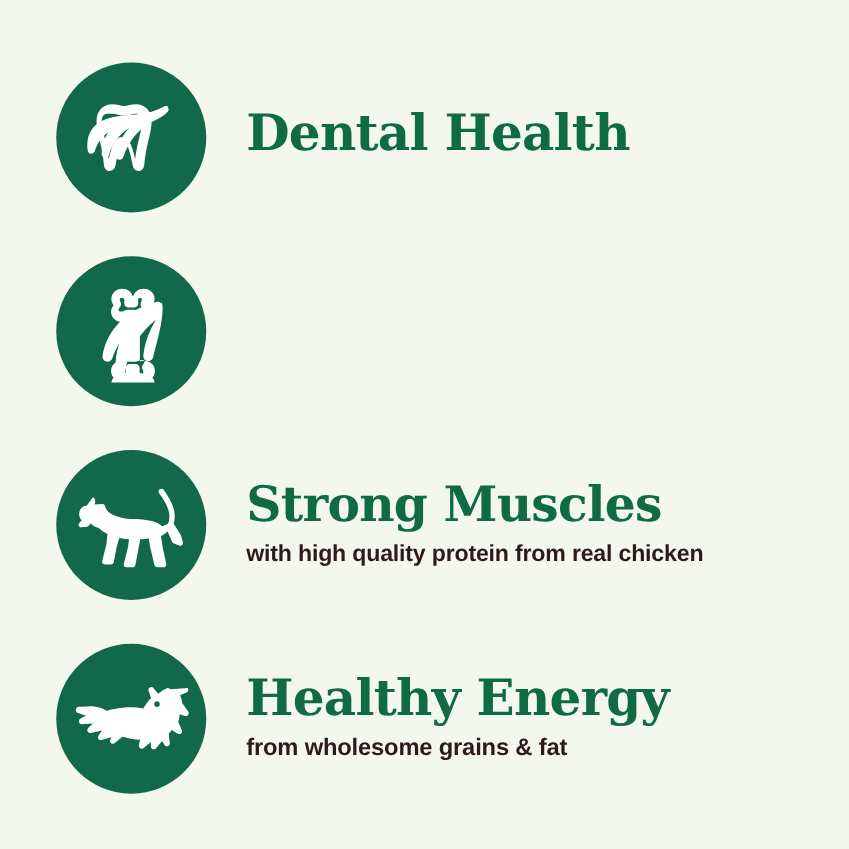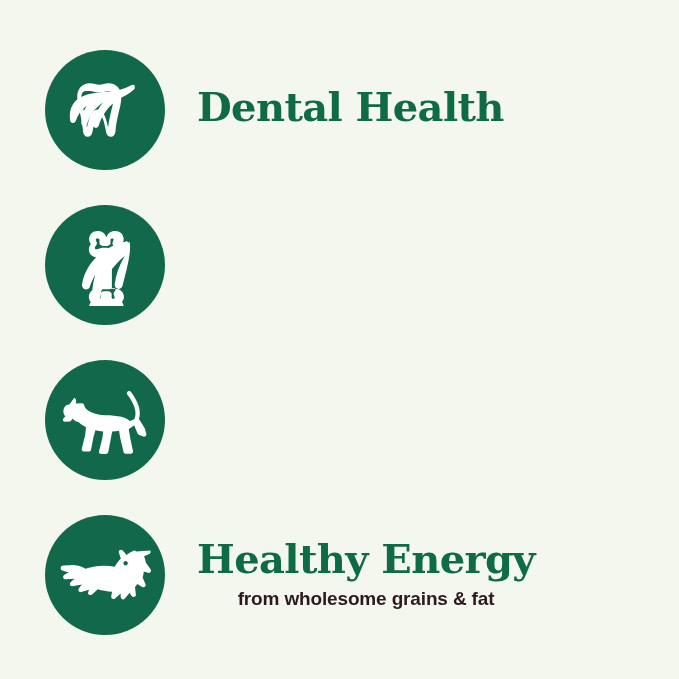--- a/index.html
+++ b/index.html
@@ -45,21 +45,20 @@
   }
   .icon-badge svg {
     display: block;
   }
 
   .benefit-text {
     margin-left: 32px;
     display: flex;
     flex-direction: column;
     justify-content: center;
-    text-align: center;
   }
   .benefit-title {
     font-family: "DejaVu Serif", "Liberation Serif", serif;
     font-weight: 700;
     font-size: 40px;
     line-height: 1.02;
     color: #0e6b45;
     letter-spacing: -0.6px;
     margin: 0 0 6px 0;
     white-space: nowrap;
@@ -121,20 +120,24 @@
     <div class="icon-badge">
       <span>
         <svg width="92" height="92" viewBox="0 0 120 100" aria-hidden="true">
           <g fill="#ffffff">
 
             <path d="M13.5 29.8c-2.6 0-4.6 1.2-5.9 2.9-1.4 1.8-1.9 4-1.9 6 0 1.2.2 2.4.6 3.5.4 1.1 1 2.1 2 2.8l-2.7 3.2c-.9 1-.8 2.6.3 3.5.4.4 1 .6 1.6.6h.2l6.3-.5c.7-.1 1.3-.4 1.7-.9l2.3-2.7c.7 1.4 2 2.6 3.7 3.4 1.2.6 2.6 1 4.2 1.3 2.5 2.6 5.7 4.7 9.3 6.4l-1.1 10.7c0 .1 0 .2-.1.3l-4.3 17.2c-.4 1.5.5 3.1 2 3.5.3.1.5.1.8.1h6.4c1.4 0 2.6-1 2.9-2.4l3.1-16.2 2.6-9c3.2.7 6.6 1.2 10.1 1.4l-.9 8c0 .1 0 .3-.1.4l-4.4 17.3c-.4 1.5.5 3.1 2 3.5.2.1.5.1.7.1h6.5c1.4 0 2.6-1 2.9-2.4l3.3-17.3 1.8-9.5c3-.1 6-.4 8.9-.9l1.6 9.8c0 .1 0 .2.1.3l4.2 17.6c.3 1.3 1.5 2.3 2.9 2.3h6.5c1.7 0 3-1.4 3-3 0-.3 0-.5-.1-.8L93 74.2l-2-12.5c2.5-1.4 4.9-3 7-4.9l4.5 10.8c.3.7.8 1.2 1.5 1.5l5.9 2.4c1.5.6 3.3-.1 3.9-1.6.2-.6.3-1.2.1-1.8l-1.9-6.9c-.1-.3-.2-.6-.4-.9l-7.3-11.5c.7-2.4 1.1-4.9 1.1-7.6 0-7.3-2.7-13.5-5.4-18.4-1.4-2.5-2.8-4.6-3.9-6.3-.5-.8-1-1.5-1.4-2-.2-.3-.4-.6-.6-.8l-.2-.3-.1-.1c-1-1.3-2.9-1.5-4.2-.5-1.3 1-1.5 2.9-.5 4.2l.1.1.2.2c.2.2.3.5.6.8.4.5.9 1.1 1.4 1.9 1 1.5 2.3 3.5 3.6 5.8 2.6 4.7 4.8 10.1 4.8 15.4 0 2.8-.5 5.3-1.4 7.6-2.1 1.2-4.1 2-6.2 2.5-2.7-2.5-6.4-4.2-10.7-5.4-6-1.6-13.2-2.2-20.8-2.2-7.4 0-14.3-1.6-19.4-4.1-5.1-2.5-8.1-5.9-8.5-8.9-.2-1.6-1.5-2.7-3.1-2.6l-8.1.5c.5-.8.8-1.9.8-3.1 0-1.1-.3-2.1-.7-2.8-.4-.8-1.1-1.4-2-1.4z"></path>
           </g>
         </svg>
       </span>
     </div>
+    <div class="benefit-text">
+      <div class="benefit-title">Strong Muscles</div>
+      <div class="benefit-desc">with high quality protein from real chicken</div>
+    </div>
   </div>
 
   <div class="benefit-row row-energy">
     <div class="icon-badge">
       <span>
         <svg width="100" height="100" viewBox="0 0 130 100" aria-hidden="true">
           <g fill="#ffffff">
 
             <path d="M105.5 19.3c-.8-1.1-2.3-1.5-3.5-.9-3.4 1.6-6.4 3.5-9.1 5.6-1.7-2.3-3.4-4.4-4.9-6-1.1-1.2-3-1.3-4.2-.2-.9.8-1.2 2.1-.8 3.2l2.6 7.4c-3.3 3.4-5.9 7.2-8.1 11-5.8-1.2-12.3-1.6-19.2-1.1-6.1.4-12.5 1.6-18.9 3.5-1.6-1.1-3.6-2.1-6-2.9-3.4-1.1-7.5-1.8-12.2-1.8-.3 0-.6 0-.9.1l-9.8.4c-1.9.1-3.3 1.7-3.2 3.6.1 1.4 1 2.5 2.3 2.9l8.5 2.8c-2.2.8-4.3 1.9-6.2 3.2-.9.6-1.4 1.6-1.3 2.7.1 1.6 1.5 2.9 3.1 2.8l11.7-.7c-1.9 1.4-3.7 3-5.3 4.8-1 1.1-1.1 2.8-.1 4 .7.8 1.8 1.2 2.8 1l12.1-2.4c-1.5 1.7-2.9 3.6-4.1 5.6-.8 1.4-.4 3.2 1 4 .7.4 1.5.5 2.2.3l10.2-3c-.4 1-.8 2-1.1 3.1-.4 1.6.5 3.3 2.1 3.7 1 .3 2.1 0 2.9-.7l7.6-6.7c5.7 1.7 12 2.8 18.6 3.2-.6 1.9-1 3.9-1.2 6-.2 1.7 1 3.2 2.7 3.4.8.1 1.6-.2 2.2-.7l7.4-6.4c-.1 1.6-.1 3.2.1 4.9.2 1.7 1.7 2.9 3.4 2.7.8-.1 1.5-.5 2-1.1l6.2-7.5c.7 1.5 1.6 2.9 2.6 4.2 1 1.4 2.9 1.7 4.2.7.9-.6 1.3-1.7 1.2-2.8l-1.1-9.5c1-1.1 1.9-2.3 2.6-3.6.1-.2.2-.3.3-.5l6.5 3.9c1.4.8 3.3.4 4.1-1 .5-.8.5-1.8.2-2.6l-3.8-8.5c.8-2.6 1.3-5.3 1.5-8.1l5.5 1.8c1.6.5 3.3-.4 3.8-2 .3-.9.1-1.9-.4-2.7l-6.1-8.2c-.4-3.1-1.2-6-2.4-8.7l6.7-2.8c1.5-.6 2.3-2.4 1.6-3.9-.1-.2-.2-.4-.3-.6l-.1-.1zM91.8 31.9c1.6 0 2.9 1.3 2.9 2.9s-1.3 2.9-2.9 2.9-2.9-1.3-2.9-2.9 1.3-2.9 2.9-2.9z"></path>
           </g>

